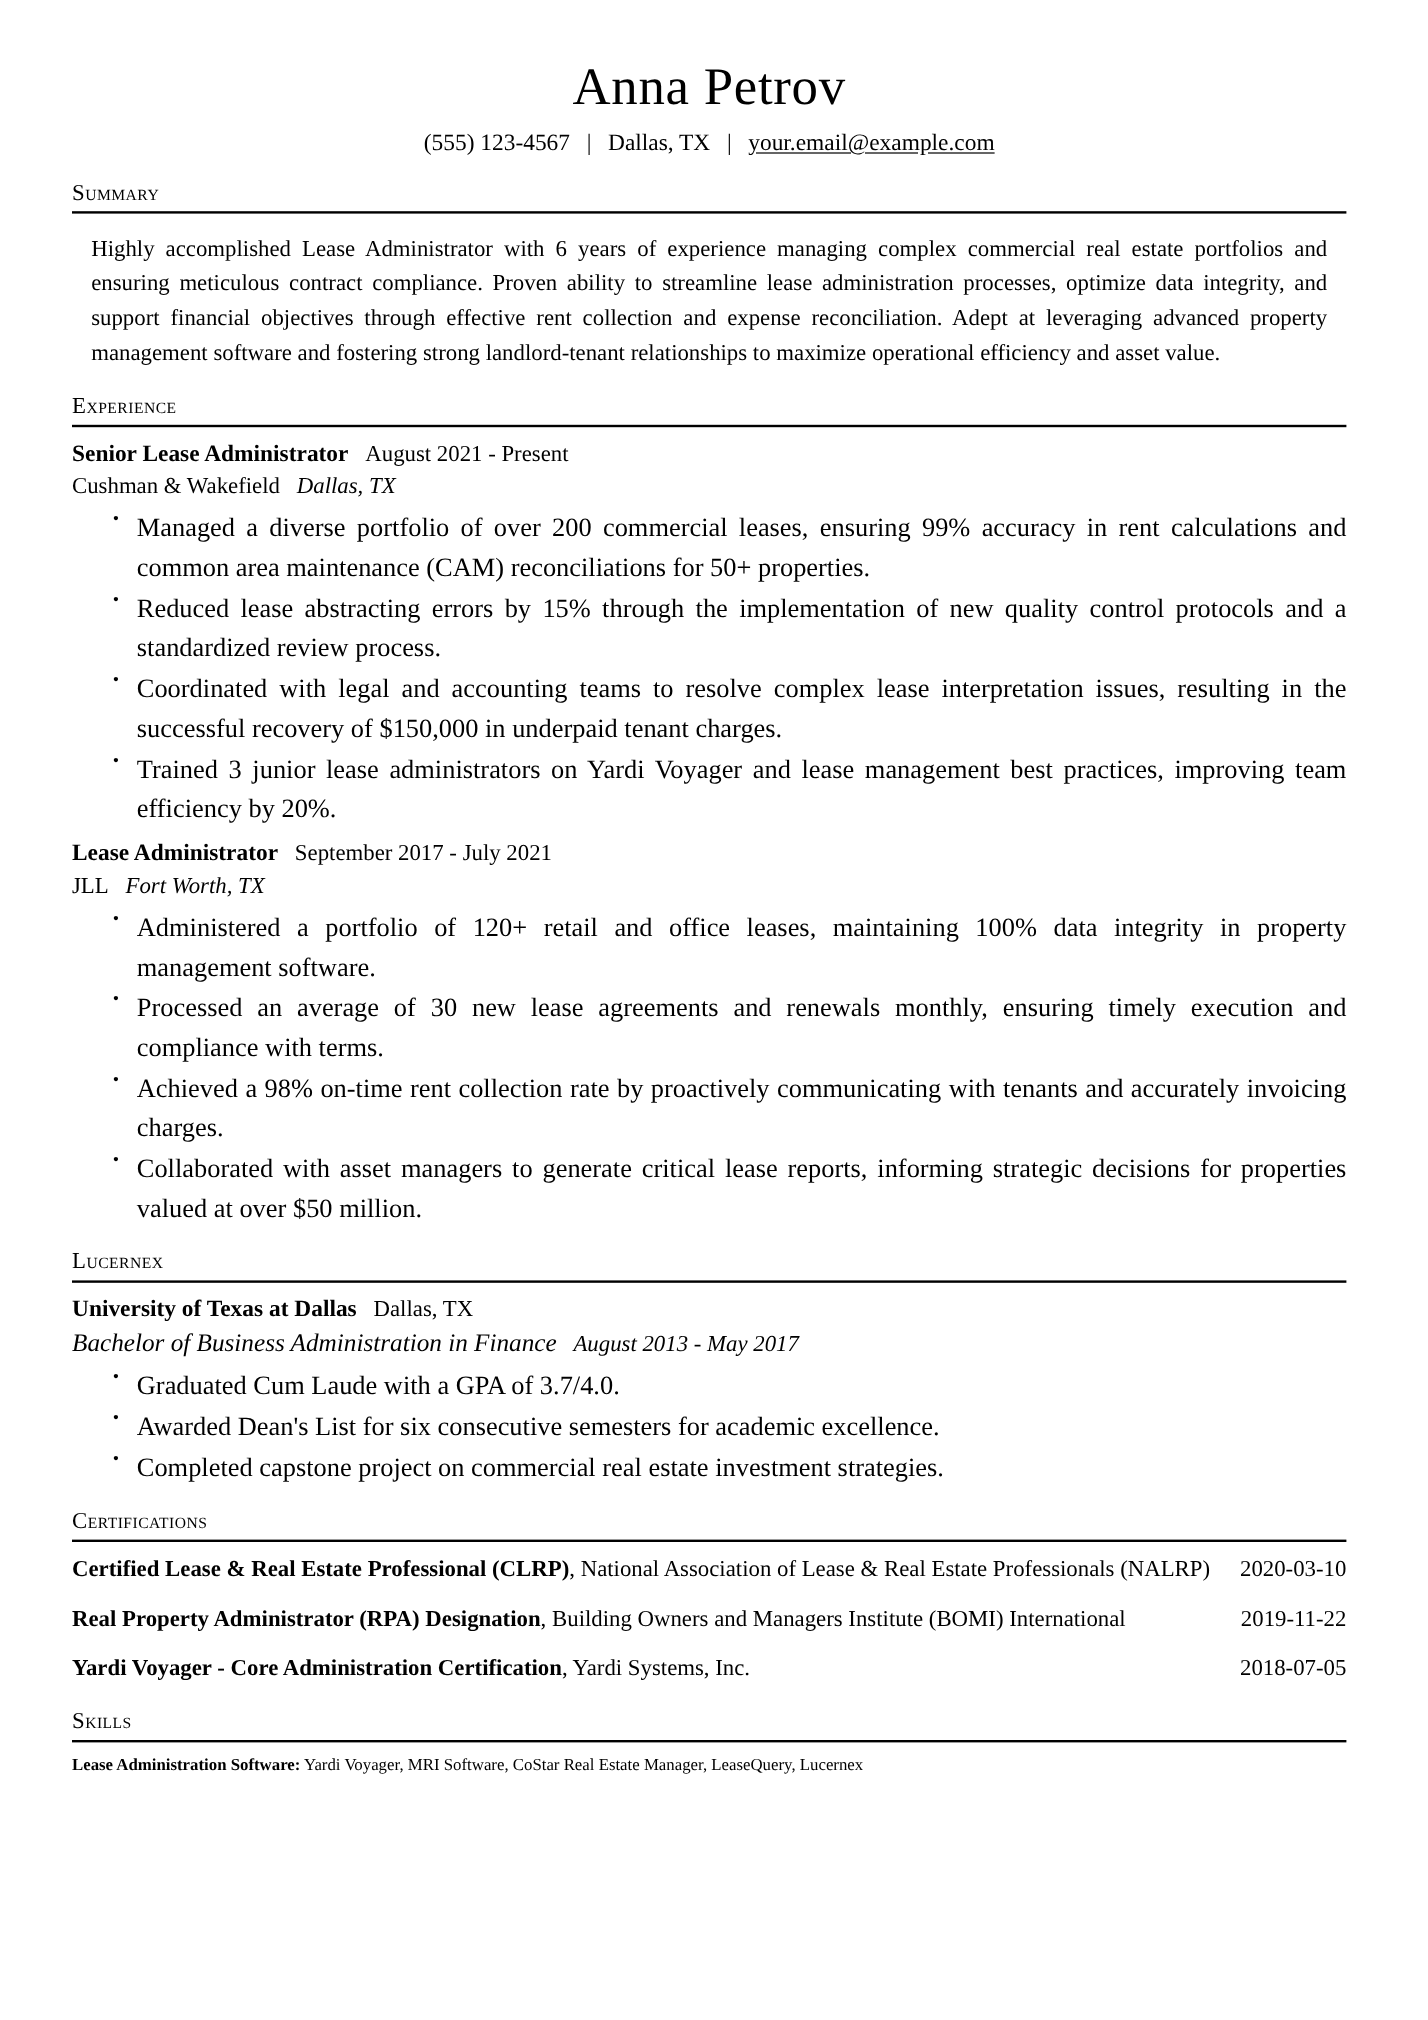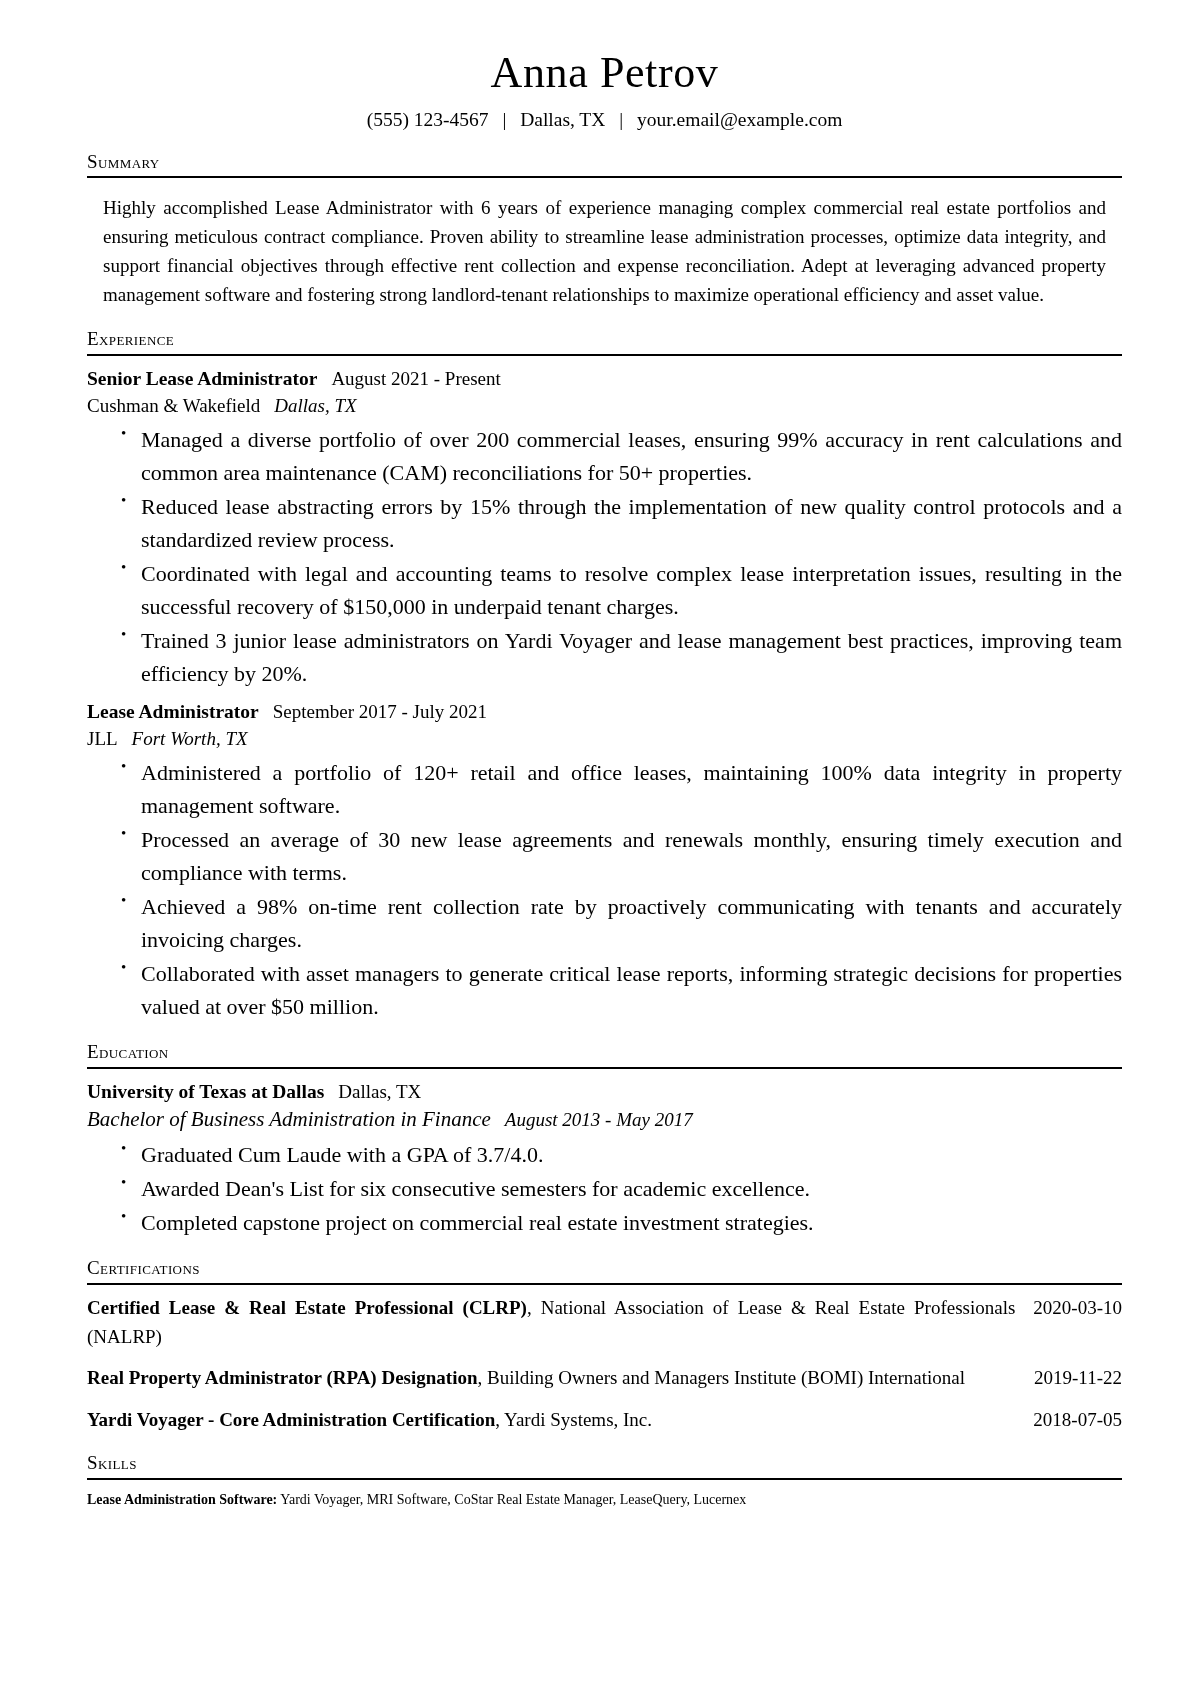--- a/index.html
+++ b/index.html
@@ -11,21 +11,21 @@
     width: 1190px;
     min-height: 1683px;
     font-family: "Liberation Serif", "DejaVu Serif", serif;
     color: #000000;
     -webkit-font-smoothing: antialiased;
   }
   .page {
     width: 1190px;
     min-height: 1683px;
     box-sizing: border-box;
-    padding: 40px 68px 40px 87px;
+    padding: 40px 68px 40px 60px;
     background: #ffffff;
   }
 
   
   .header {
     text-align: center;
     margin: 8px 0 0 0;
   }
   .name {
     font-size: 44px;
@@ -39,20 +39,21 @@
     line-height: 1.3;
     margin: 0;
     white-space: nowrap;
   }
   .contact-sep {
     display: inline-block;
     padding: 0 9px;
     color: #000;
   }
   .contact-email {
+    text-decoration: underline;
     text-underline-offset: 2px;
   }
 
   
   .section {
     margin-top: 18px;
   }
   .section-title {
     font-size: 19px;
     font-variant: small-caps;
@@ -214,21 +215,21 @@
       <ul class="bullets">
         <li>Administered a portfolio of 120+ retail and office leases, maintaining 100% data integrity in property management software.</li>
         <li>Processed an average of 30 new lease agreements and renewals monthly, ensuring timely execution and compliance with terms.</li>
         <li>Achieved a 98% on-time rent collection rate by proactively communicating with tenants and accurately invoicing charges.</li>
         <li>Collaborated with asset managers to generate critical lease reports, informing strategic decisions for properties valued at over $50 million.</li>
       </ul>
     </div>
   </div>
 
   <div class="section">
-    <h2 class="section-title">Education</h2>
+    <h2 class="section-title">Lucernex</h2>
     <hr class="rule">
 
     <div class="entry">
       <div class="entry-row">
         <span class="entry-title">University of Texas at Dallas</span>
         <span class="entry-date">Dallas, TX</span>
       </div>
       <div class="entry-row">
         <span class="entry-sub-italic">Bachelor of Business Administration in Finance</span>
         <span class="entry-loc">August 2013 - May 2017</span>

